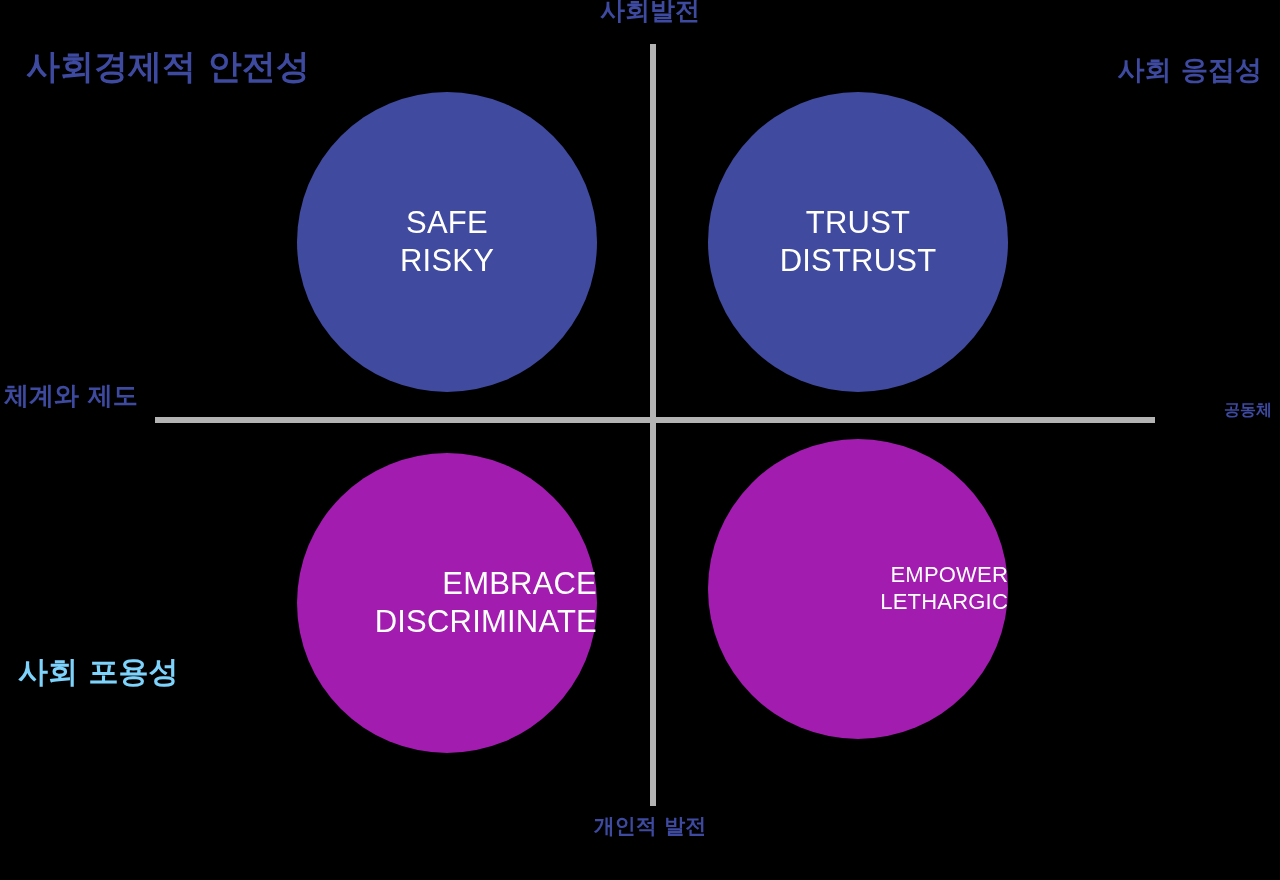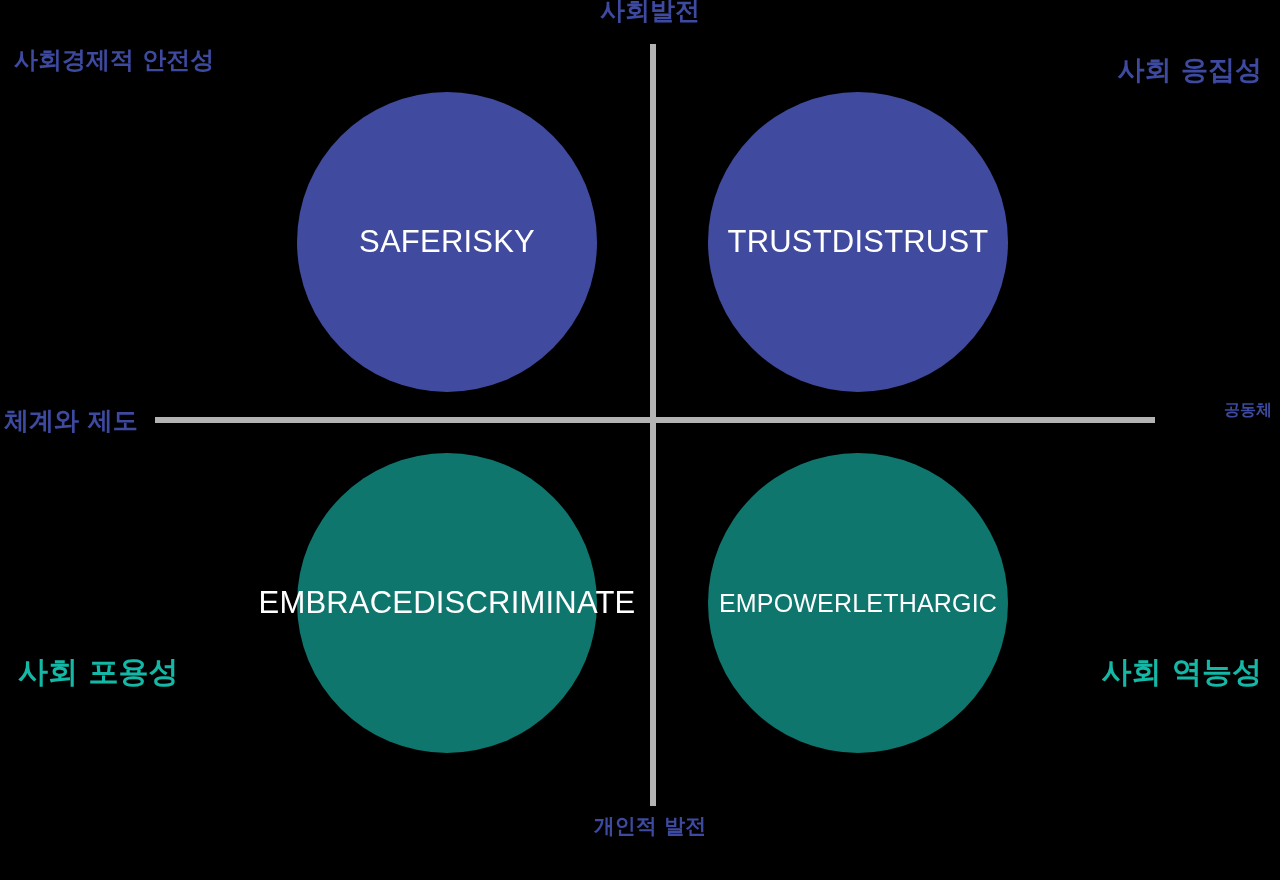--- a/index.html
+++ b/index.html
@@ -37,76 +37,76 @@
     height: 6px;
   }
 
   
   .bubble {
     position: absolute;
     width: 300px;
     height: 300px;
     border-radius: 50%;
     display: flex;
-    flex-direction: row;
+    flex-direction: column;
     align-items: center;
     justify-content: center;
     color: #ffffff;
     text-align: center;
     line-height: 1.22;
     letter-spacing: 0.2px;
   }
   .bubble .line {
     display: block;
     white-space: nowrap;
   }
   .bubble-blue { background: #404a9e; }
-  .bubble-green { background: #0f766e; }
+  .bubble-green { background: #a21caf; align-items: flex-end; }
 
   .bubble-tl { left: 297px; top: 92px;  font-size: 31px; }
   .bubble-tr { left: 708px; top: 92px;  font-size: 31px; text-align: center; }
   .bubble-bl { left: 297px; top: 453px; font-size: 31px; }
-  .bubble-br { left: 708px; top: 453px; font-size: 25px; }
+  .bubble-br { left: 708px; top: 439px; font-size: 22px; }
 
   
   .axis-label {
     position: absolute;
     font-weight: bold;
     white-space: nowrap;
     font-family: "DejaVu Sans", "Liberation Sans", sans-serif;
   }
   .lbl-blue  { color: #3d4aa0; }
-  .lbl-green { color: #14b8a6; }
+  .lbl-green { color: #7dd3fc; }
 
   .lbl-top-center {
     left: 650px;
     top: -6px;
     transform: translateX(-50%);
     font-size: 25px;
   }
   .lbl-bottom-center {
     left: 650px;
     top: 812px;
     transform: translateX(-50%);
     font-size: 21px;
   }
   .lbl-left-center {
     left: 4px;
-    top: 404px;
+    top: 379px;
     font-size: 25px;
   }
   .lbl-right-center {
     right: 8px;
     top: 400px;
     font-size: 16px;
   }
   .lbl-top-left {
-    left: 14px;
+    left: 26px;
     top: 44px;
-    font-size: 24px;
+    font-size: 34px;
   }
   .lbl-top-right {
     right: 18px;
     top: 52px;
     font-size: 27px;
   }
   .lbl-bottom-left {
     left: 18px;
     top: 652px;
     font-size: 30px;
@@ -132,21 +132,20 @@
   <div class="axis-label lbl-blue lbl-left-center">체계와 제도</div>
 
   <div class="axis-label lbl-blue lbl-right-center">공동체</div>
 
   <div class="axis-label lbl-blue lbl-top-left">사회경제적 안전성</div>
 
   <div class="axis-label lbl-blue lbl-top-right">사회 응집성</div>
 
   <div class="axis-label lbl-green lbl-bottom-left">사회 포용성</div>
 
-  <div class="axis-label lbl-green lbl-bottom-right">사회 역능성</div>
 
   <div class="bubble bubble-blue bubble-tl">
     <span class="line">SAFE</span>
     <span class="line">RISKY</span>
   </div>
 
   <div class="bubble bubble-blue bubble-tr">
     <span class="line">TRUST</span>
     <span class="line">DISTRUST</span>
   </div>

